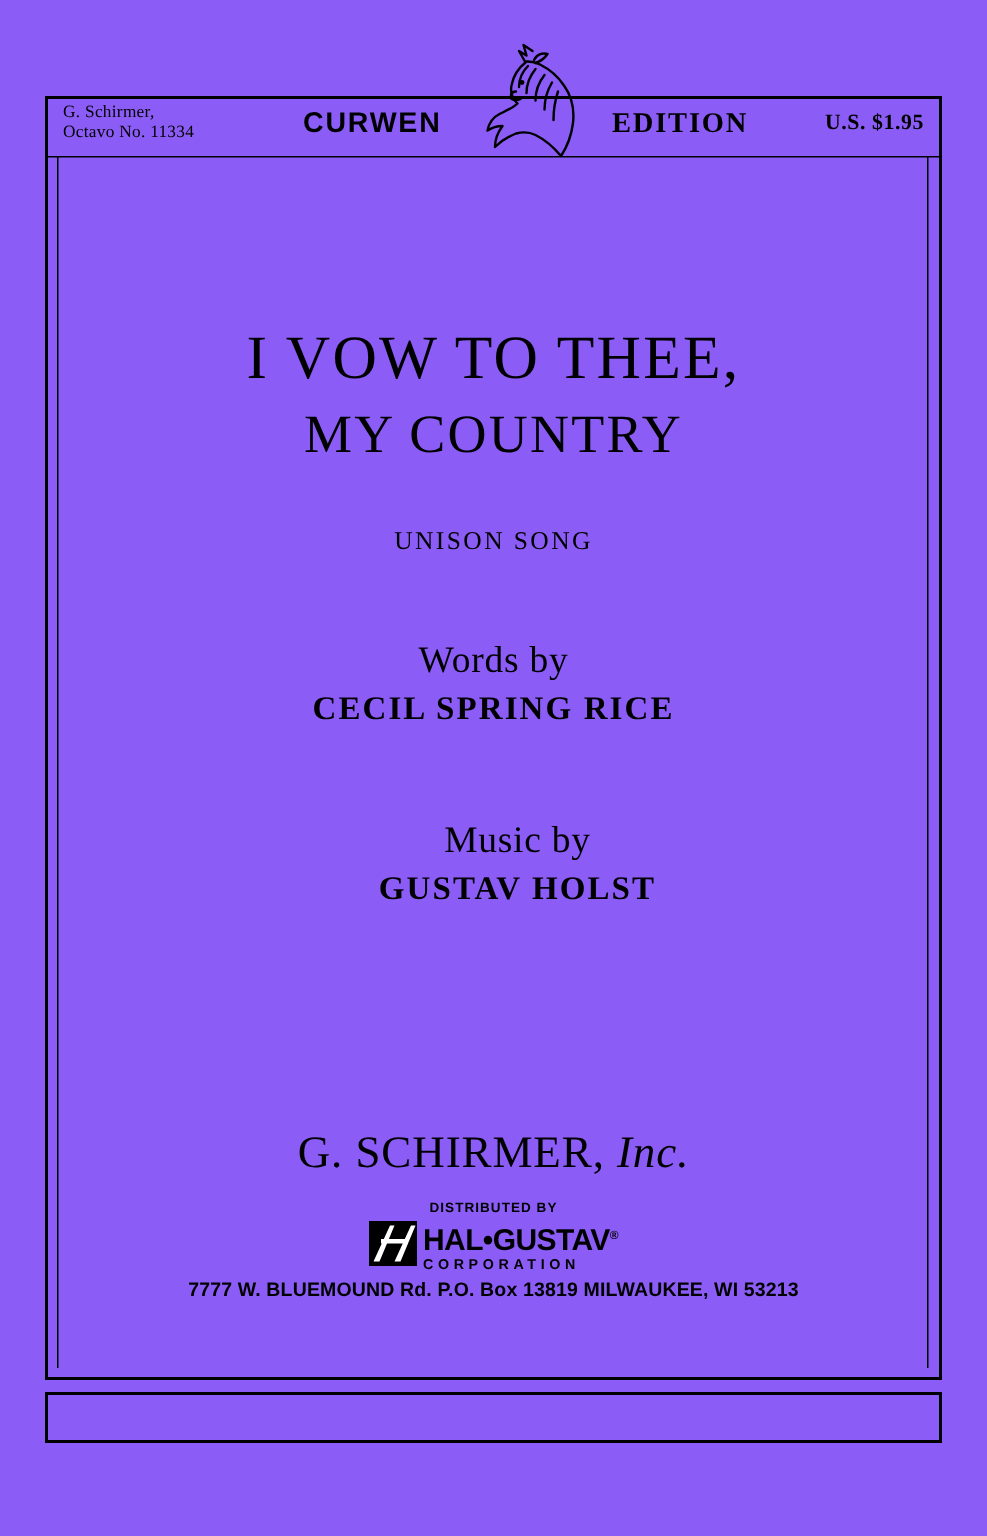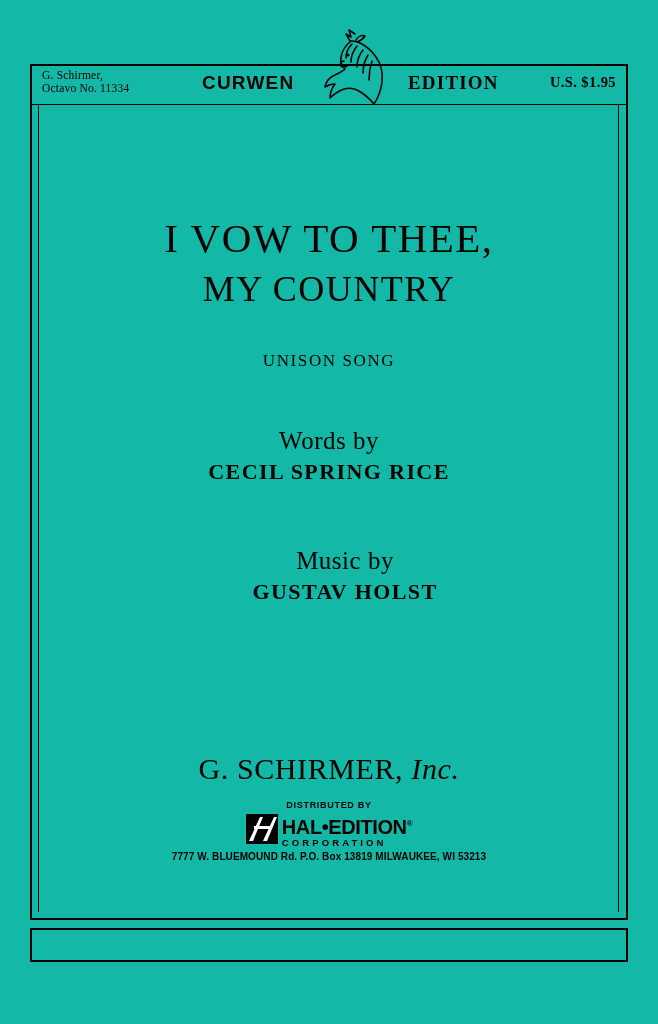--- a/index.html
+++ b/index.html
@@ -12,21 +12,21 @@
     height: 1024px;
     font-family: "Liberation Serif", serif;
     color: #000000;
     overflow: hidden;
   }
 
   .page {
     position: relative;
     width: 658px;
     height: 1024px;
-    background: #14b8a6;
+    background: #8b5cf6;
   }
 
   
   .cover-frame {
     position: absolute;
     left: 30px;
     top: 64px;
     width: 598px;
     height: 856px;
     border: 2px solid #000;
@@ -234,21 +234,21 @@
   .hl-bottom {
     font-family: "Liberation Sans", sans-serif;
     font-size: 9.5px;
     font-weight: bold;
     letter-spacing: 3.1px;
     line-height: 11px;
   }
   .address {
     margin-top: 3px;
     font-family: "Liberation Sans", sans-serif;
-    font-size: 10px;
+    font-size: 13px;
     font-weight: bold;
     letter-spacing: 0.1px;
   }
 </style>
 </head>
 <body>
 
 <div class="page">
 
   <div class="cover-frame"></div>
@@ -328,21 +328,21 @@
         <div class="hl-mark">
           <svg viewBox="0 0 32 30" width="32" height="30" aria-hidden="true">
             <rect x="0" y="0" width="32" height="30" fill="#000"></rect>
             <path d="M3 27 L14 3 L17 3 L7 27 Z" fill="#fff"></path>
             <path d="M17 27 L28 3 L31 3 L21 27 Z" fill="#fff"></path>
             <rect x="8" y="12" width="18" height="3" fill="#fff"></rect>
           </svg>
         </div>
         <div class="hl-words">
           <div class="hl-top">
-            <span>HAL•EDITION</span><span class="reg">®</span>
+            <span>HAL•GUSTAV</span><span class="reg">®</span>
           </div>
           <div class="hl-bottom">CORPORATION</div>
         </div>
       </div>
     </div>
 
     <div class="address">7777 W. BLUEMOUND Rd. P.O. Box 13819 MILWAUKEE, WI 53213</div>
   </div>
 
 </div>

